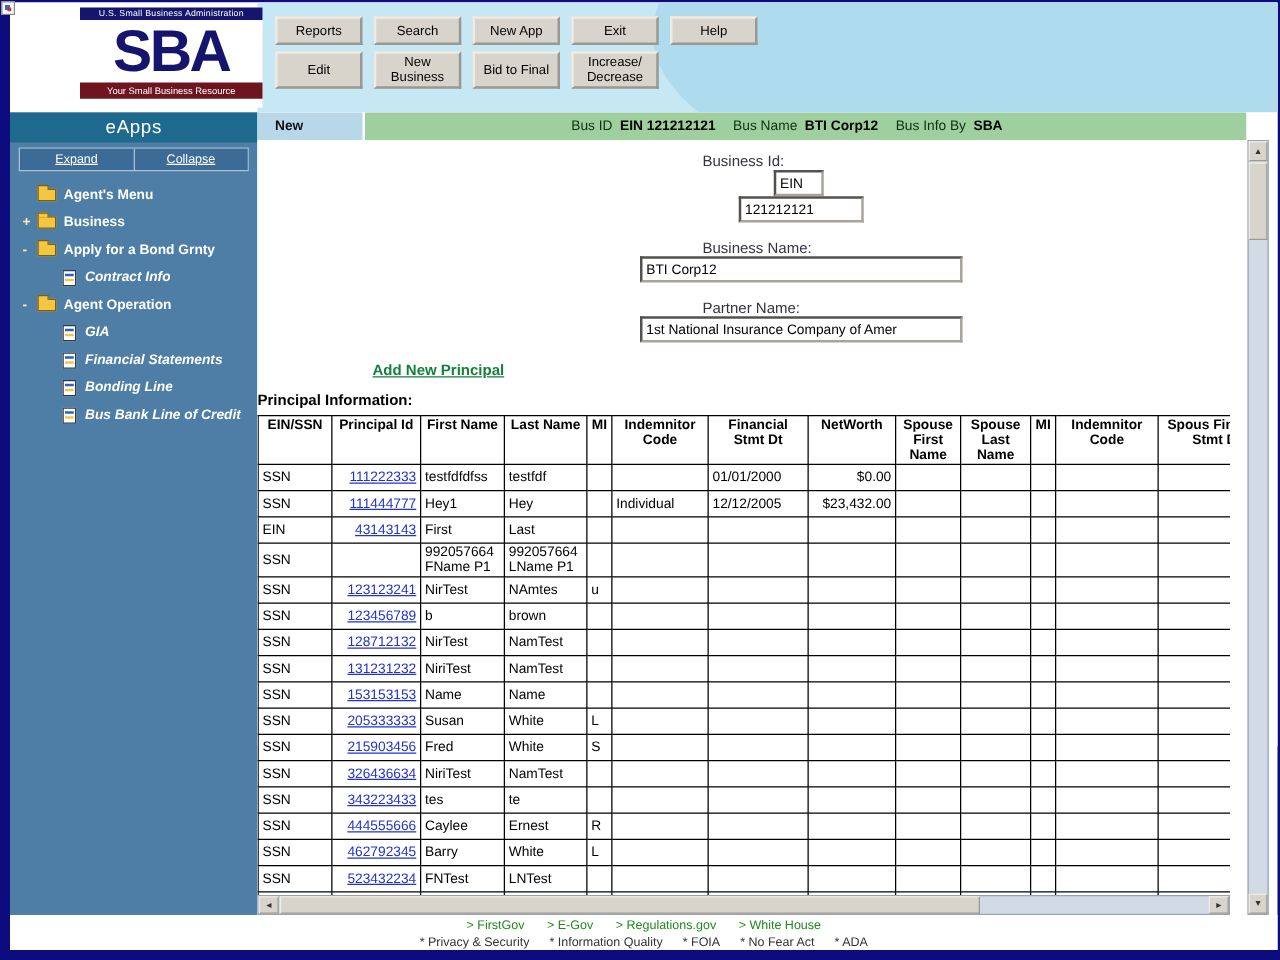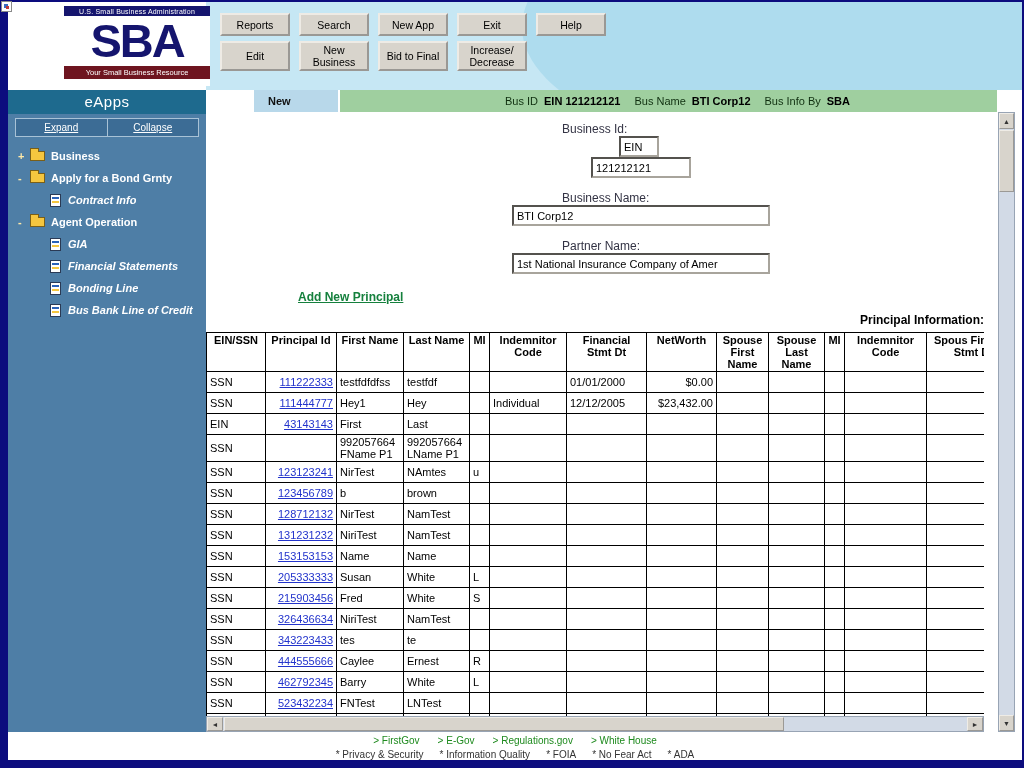--- a/index.html
+++ b/index.html
@@ -35,38 +35,38 @@
   .tree-item.level1 { padding-left:30px;font-style:italic; }
   .tree-prefix { width:12px; font-weight:bold; color:#ffe9a8; font-size:11px; }
   .icon-folder { position:relative; width:15px; height:10px; background:#f5c63f; border:1px solid #7a5f18; margin-right:6px; flex:none; }
   .icon-folder::before { content:""; position:absolute; top:-4px; left:-1px; width:7px; height:3px; background:#f5c63f; border:1px solid #7a5f18; border-bottom:none; }
   .icon-doc { position:relative; width:11px; height:13px; background:#fff; border:1px solid #2a3a55; margin-right:7px; flex:none; }
   .icon-doc::before { content:""; position:absolute; left:1px; top:2px; right:1px; height:2px; background:#2a62b8; }
   .icon-doc::after { content:""; position:absolute; left:1px; top:6px; right:1px; height:2px; background:#f5c63f; }
   .tree-label { overflow:hidden; }
 
   
-  .main { position:absolute; left:198px; top:88px; right:0; height:507px; background:#fff;padding-left:48px; }
+  .main { position:absolute; left:198px; top:88px; right:0; height:507px; background:#fff; }
   .tab-row { display:flex; height:22px; padding-right:25px; }
   .tab-new { width:84px; background:#b8d8ea; font-size:11px; font-weight:bold; color:#111; padding:5px 0 0 14px; }
   .green-bar { flex:1; background:#9fcf9f; display:flex; align-items:center; font-size:11px; padding-left:165px; margin-left:2px; }
   .status-item { display:flex; align-items:center; margin-right:14px; white-space:nowrap; }
   .status-label { margin-right:6px; color:#103010; }
   .status-value { font-weight:bold; color:#000; }
 
   .content { position:absolute; left:0; top:22px; width:778px; height:604px; overflow:hidden; background:#fff; }
   .form-area { padding:10px 0 0 92px; }
   .form-row { display:flex; align-items:center; margin-bottom:13px;flex-direction:column; }
   .form-label { width:158px; font-size:12px; color:#333344; }
   input.win { border:2px inset #a8a49c; font-size:11px; height:21px; padding:1px 3px; font-family:"Liberation Sans", sans-serif; color:#000; background:#fff; }
   .inp-ein { width:40px; margin-right:4px; }
   .inp-num { width:100px; }
   .inp-name { width:258px; }
   .add-link { display:inline-block; margin:2px 0 0 92px; font-size:12px; font-weight:bold; color:#15803d; text-decoration:underline; cursor:pointer; }
-  .section-title { width:778px; text-align:right; font-size:12px; font-weight:bold; color:#000; margin:8px 0 5px; }
+  .section-title { width:778px; text-align:left; font-size:12px; font-weight:bold; color:#000; margin:8px 0 5px; }
 
   table.principal { border-collapse:collapse; table-layout:fixed; width:810px; }
   .principal th, .principal td { border:1px solid #000; font-size:11px; padding:1px 3px; overflow:hidden; }
   .principal th { font-weight:bold; text-align:center; vertical-align:top; background:#fff; }
   .principal td { height:21px; vertical-align:middle; color:#000; }
   .principal td.num { text-align:right; }
   a.id-link { color:#2233cc; text-decoration:underline; cursor:pointer; }
 
   
   .v-scrollbar { position:absolute; right:7px; top:22px; width:17px; height:620px; background:#d2dae6; border:1px solid #98a4b4; }
@@ -119,20 +119,25 @@
     </div>
   </div>
 
   <div class="sidebar">
     <div class="sidebar-title">eApps</div>
     <div class="ec-row">
       <div class="ec-btn first">Expand</div>
       <div class="ec-btn">Collapse</div>
     </div>
     <div class="tree">
+        <div class="tree-item">
+          <span class="tree-prefix"></span>
+          <span class="icon-folder"></span>
+          <span class="tree-label">Agent's Menu</span>
+        </div>
         <div class="tree-item">
           <span class="tree-prefix">+</span>
           <span class="icon-folder"></span>
           <span class="tree-label">Business</span>
         </div>
         <div class="tree-item">
           <span class="tree-prefix">-</span>
           <span class="icon-folder"></span>
           <span class="tree-label">Apply for a Bond Grnty</span>
         </div>

